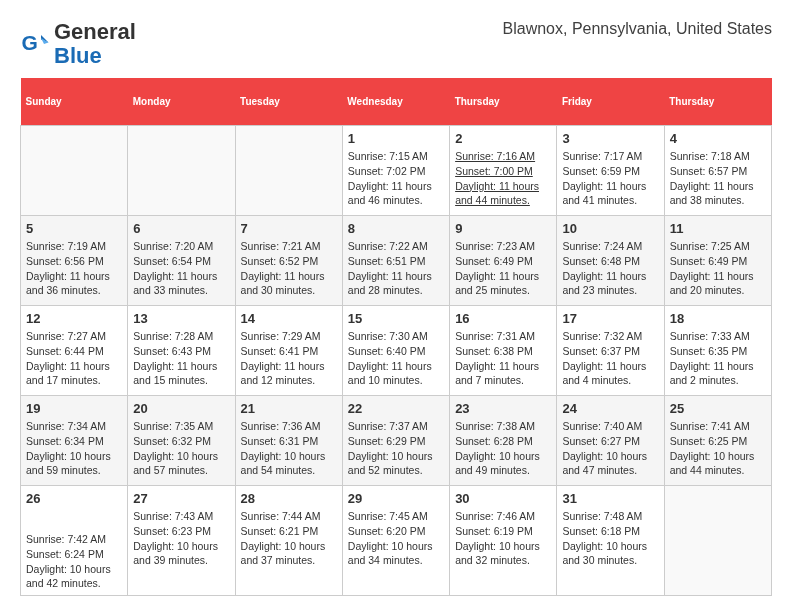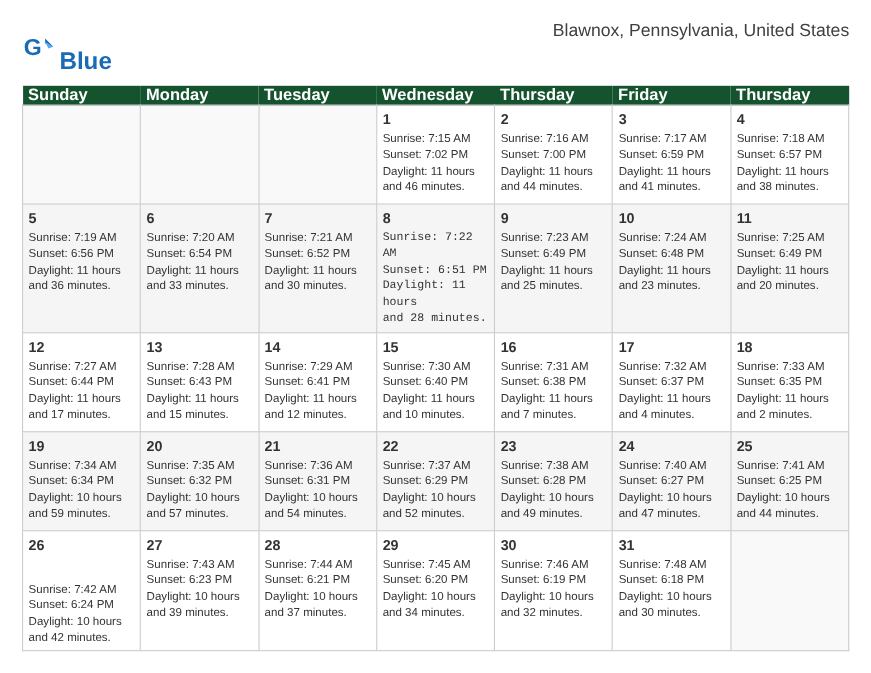--- a/index.html
+++ b/index.html
@@ -43,25 +43,25 @@
     .location {
       font-size: 16px;
       color: #404040;
     }
     table {
       width: 100%;
       border-collapse: collapse;
       table-layout: fixed;
     }
     th {
-      background-color: #14532d;
+      background-color: #ef4444;
       color: #fff;
-      font-size: 15px;
+      font-size: 10px;
       font-weight: bold;
-      padding: 0 5px;
+      padding: 18px 5px;
       text-align: left;
     }
     td {
       border: 1px solid #ccc;
       vertical-align: top;
       padding: 5px 5px 4px 5px;
       font-size: 11px;
       color: #333;
       height: 90px;
       background: #fff;
@@ -85,21 +85,21 @@
 <body>
 
 <div class="header">
   <div class="logo">
     <svg class="logo-icon" viewBox="0 0 40 40">
       <text x="2" y="28" font-size="28" fill="#1a6bb5" font-family="Arial" font-weight="bold">G</text>
       <polygon points="28,8 38,18 28,14" fill="#1a6bb5"></polygon>
       <polygon points="28,12 38,18 32,20" fill="#5aacee"></polygon>
     </svg>
     <div class="logo-text">
-      <br>
+      <span class="general">General</span><br>
       <span class="blue">Blue</span>
     </div>
   </div>
   <div class="title-block">
     <div class="location">Blawnox, Pennsylvania, United States</div>
   </div>
 </div>
 
 <table>
   <thead>
@@ -120,21 +120,21 @@
         <td class="empty"></td>
         <td>
           <div class="day-num">1</div>
           <div class="day-info" style="white-space: pre-line;">Sunrise: 7:15 AM
 Sunset: 7:02 PM
 Daylight: 11 hours
 and 46 minutes.</div>
         </td>
         <td>
           <div class="day-num">2</div>
-          <div class="day-info" style="white-space: pre-line;">Sunrise: 7:16 AM
+          <div class="day-info" style="white-space: pre-line; text-decoration: underline;">Sunrise: 7:16 AM
 Sunset: 7:00 PM
 Daylight: 11 hours
 and 44 minutes.</div>
         </td>
         <td>
           <div class="day-num">3</div>
           <div class="day-info" style="white-space: pre-line;">Sunrise: 7:17 AM
 Sunset: 6:59 PM
 Daylight: 11 hours
 and 41 minutes.</div>
@@ -164,21 +164,21 @@
         </td>
         <td>
           <div class="day-num">7</div>
           <div class="day-info" style="white-space: pre-line;">Sunrise: 7:21 AM
 Sunset: 6:52 PM
 Daylight: 11 hours
 and 30 minutes.</div>
         </td>
         <td>
           <div class="day-num">8</div>
-          <div class="day-info" style="white-space: pre-line; font-family: Liberation Mono, monospace;">Sunrise: 7:22 AM
+          <div class="day-info" style="white-space: pre-line;">Sunrise: 7:22 AM
 Sunset: 6:51 PM
 Daylight: 11 hours
 and 28 minutes.</div>
         </td>
         <td>
           <div class="day-num">9</div>
           <div class="day-info" style="white-space: pre-line;">Sunrise: 7:23 AM
 Sunset: 6:49 PM
 Daylight: 11 hours
 and 25 minutes.</div>

